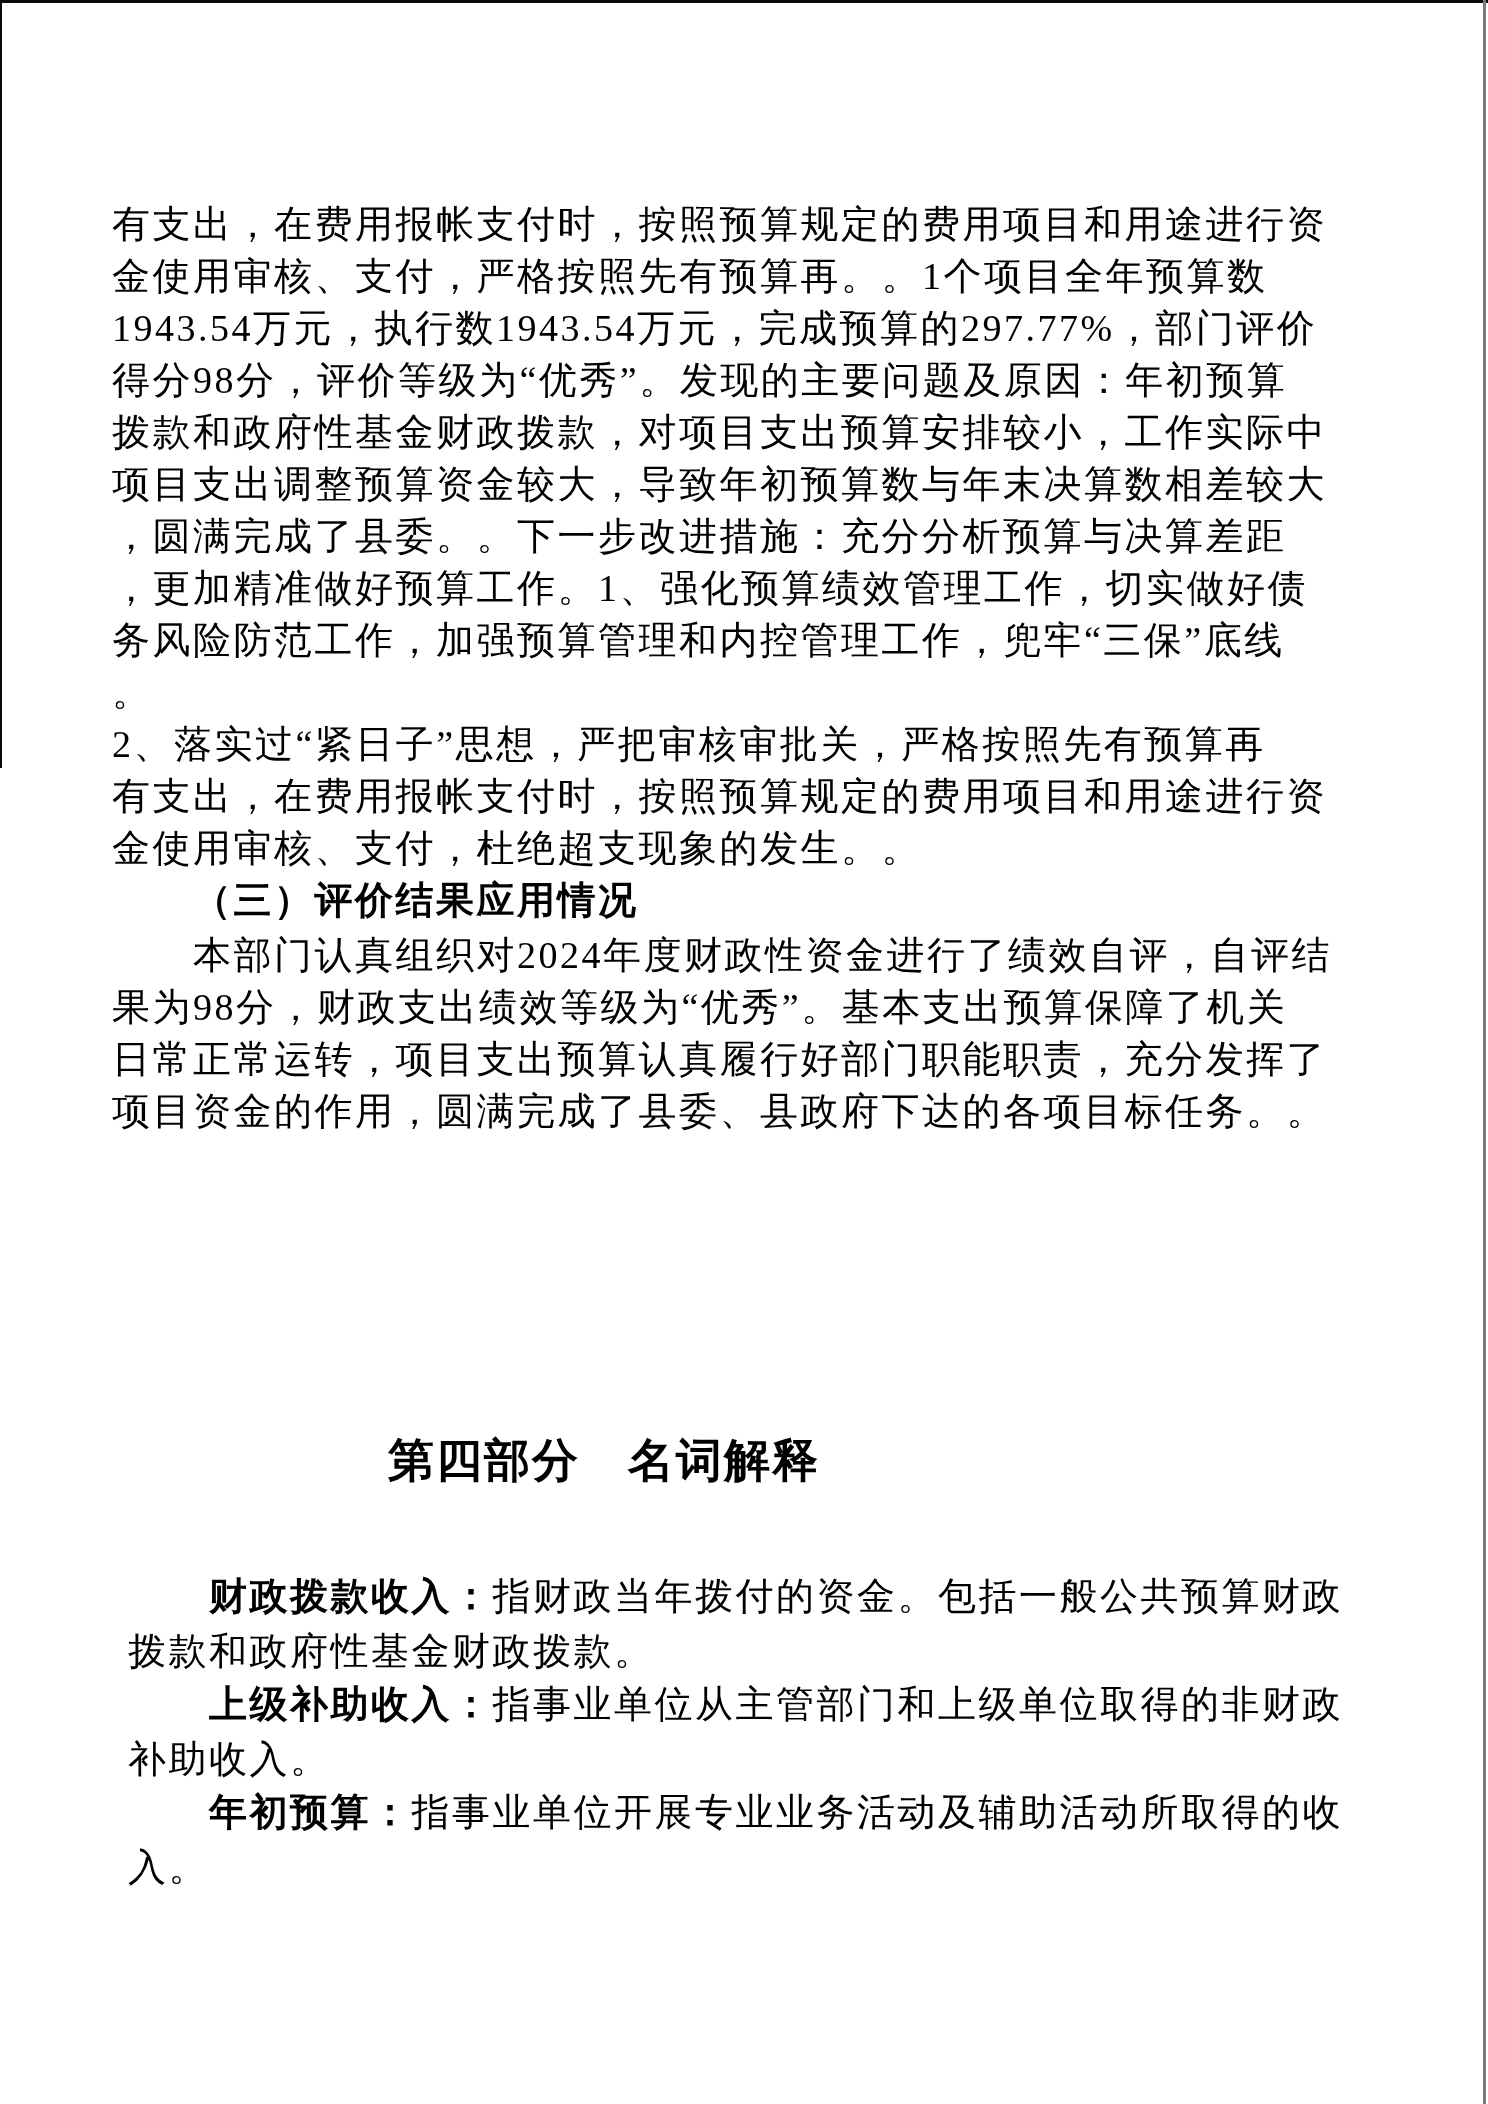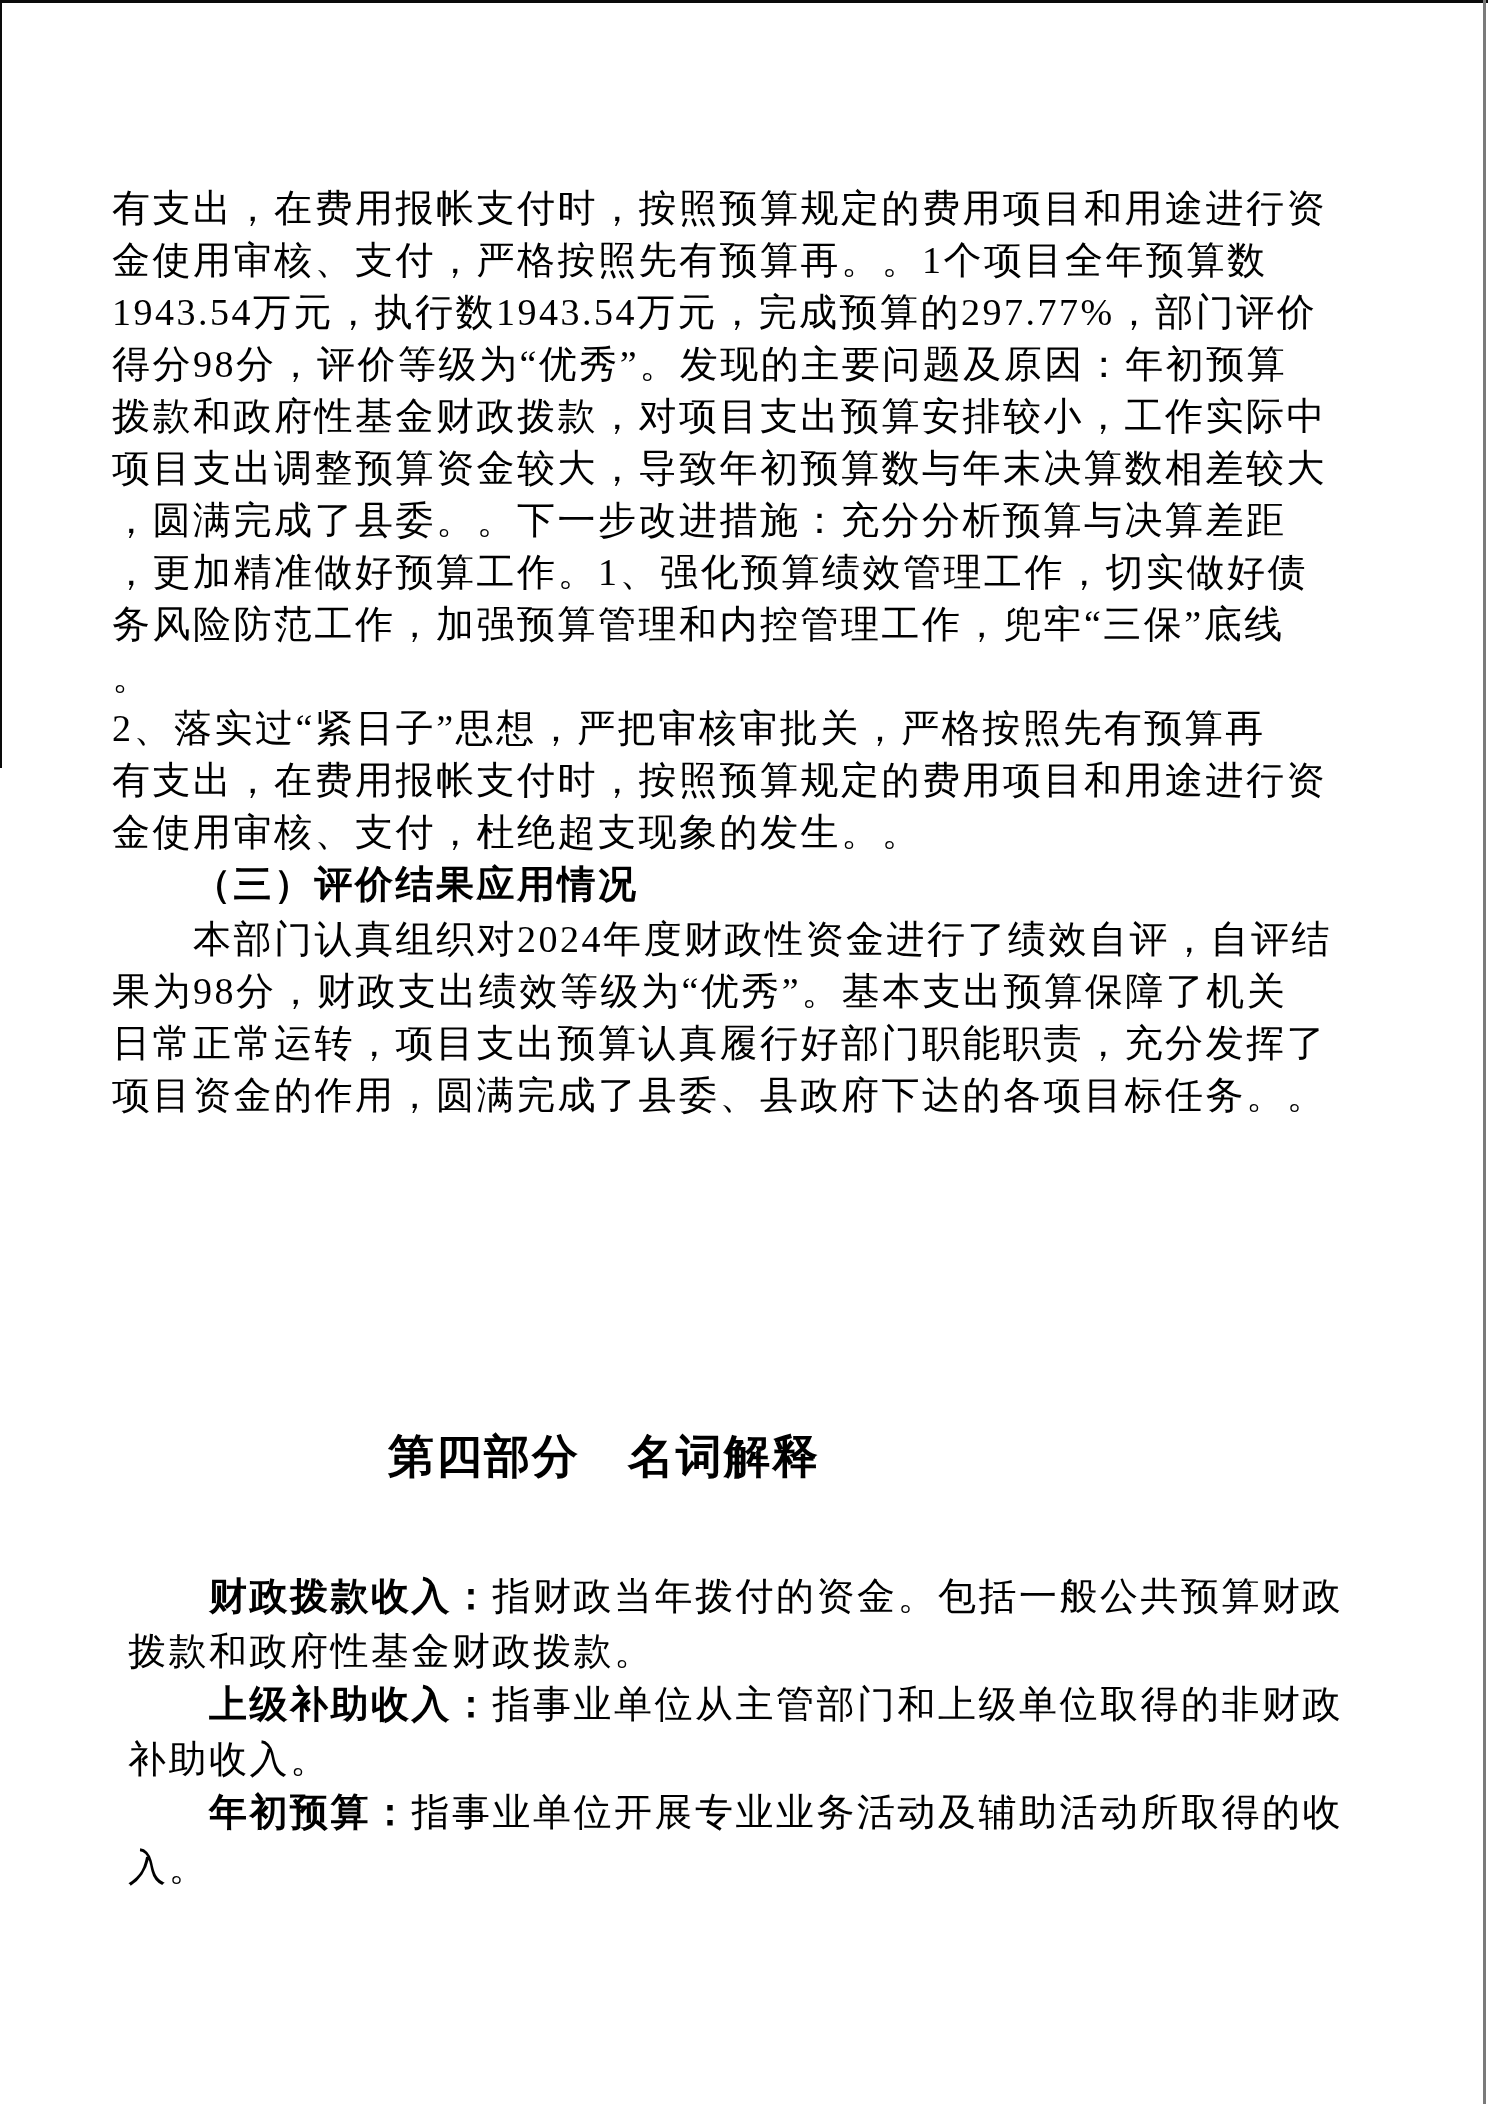--- a/index.html
+++ b/index.html
@@ -32,21 +32,21 @@
   .edge-right {
     position: absolute;
     top: 0; left: 1483px;
     width: 3px; height: 2104px;
     background: var(--edge-gray, #7a7a7a);
   }
   
   .body-text {
     position: absolute;
     left: 112px;
-    top: 182px;
+    top: 198px;
     width: 1250px;
     font-size: 38px;
     line-height: 52px;
     letter-spacing: 2.5px;
   }
   .definitions {
     position: absolute;
     left: 112px;
     top: 1570px;
     width: 1250px;
@@ -66,21 +66,21 @@
     font-family: Liberation Mono, monospace;
   }
   .part-heading {
     position: absolute;
     left: 388px;
     top: 1428px;
     font-size: 46px;
     line-height: 64px;
     font-weight: bold;
     letter-spacing: 2px;
-    font-family: Liberation Mono, monospace;
+    font-family: Liberation Sans, sans-serif;
     white-space: nowrap;
   }
 </style>
 </head>
 <body>
 
 <div class="page">
   <div class="edge-top"></div>
   <div class="edge-left"></div>
   <div class="edge-right"></div>

